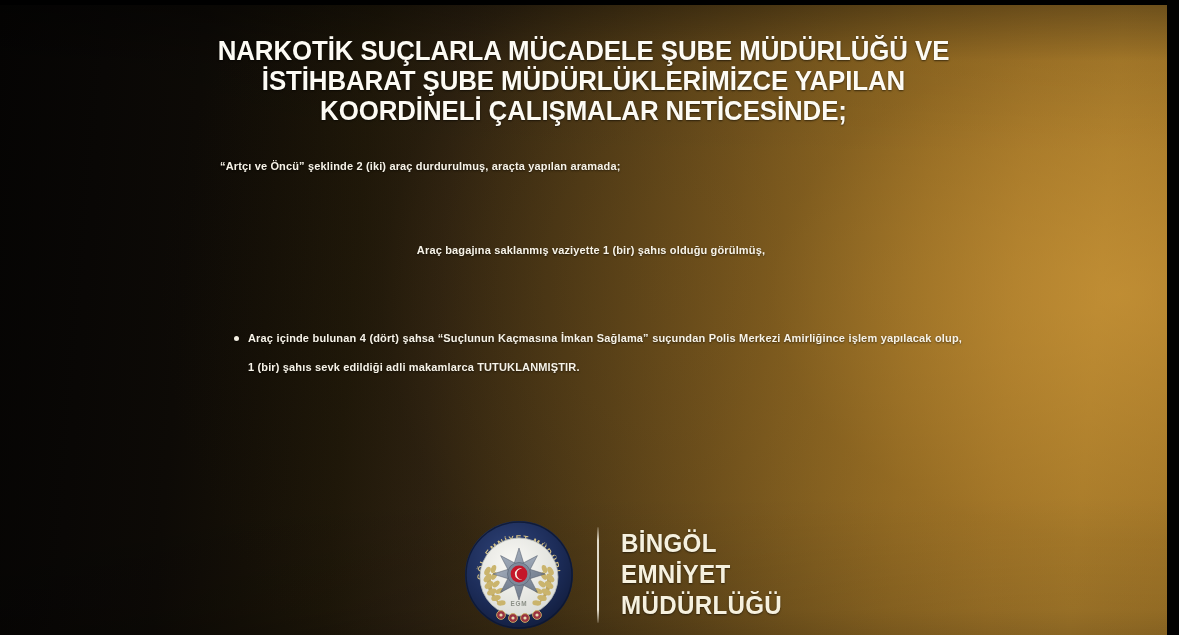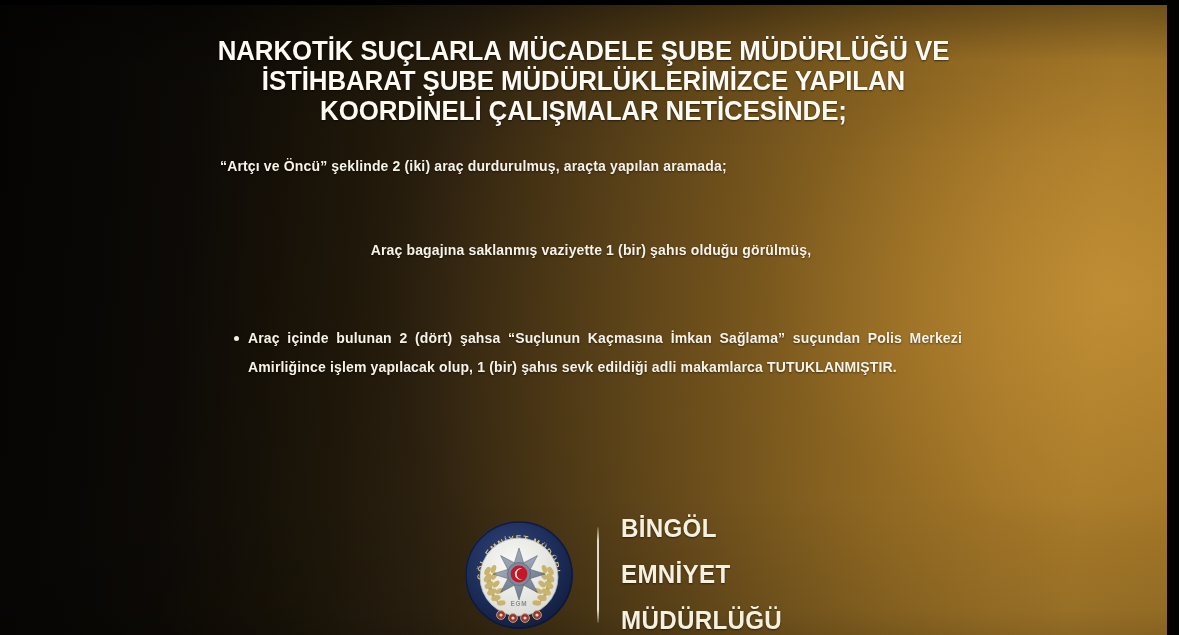--- a/index.html
+++ b/index.html
@@ -116,21 +116,21 @@
 
   
   .body-wrap {
     position: absolute;
     left: 220px; top: 152px;
     width: 742px;
   }
 
   .para {
     color: #f7f3e8;
-    font-size: 14px;
+    font-size: 11px;
     font-weight: 700;
     line-height: 28.5px;
     text-align: justify;
     text-shadow: 0 1px 2px rgba(0,0,0,0.5);
     letter-spacing: 0.15px;
   }
   .para.loose { text-align: justify; text-align-last: left; }
   .para.flush { text-align: center; }
 
   .gap-lg { height: 55px; }
@@ -179,21 +179,20 @@
       rgba(245,240,226,0.88) 14%,
       rgba(245,240,226,0.92) 86%,
       rgba(245,240,226,0.15) 100%);
     border-radius: 1px;
   }
 
   .brand-text {
     display: flex;
     flex-direction: column;
     justify-content: center;
-    gap: 15px;
   }
   .brand-line {
     color: #f6f1df;
     font-family: "Liberation Sans Narrow", "Liberation Sans", "DejaVu Sans", sans-serif;
     font-weight: 700;
     font-size: 26px;
     line-height: 31px;
     letter-spacing: 0.3px;
     transform: scaleX(0.93);
     transform-origin: left center;
@@ -225,21 +224,21 @@
 
       <p class="para flush">Araç bagajına saklanmış vaziyette 1 (bir) şahıs olduğu görülmüş,</p>
 
       <div class="gap-md"></div>
 
 
       <div class="gap-md"></div>
 
       <div class="bullet-row">
         <span class="bullet-dot"></span>
-        <p class="para loose">Araç içinde bulunan 2 (dört) şahsa “Suçlunun Kaçmasına İmkan Sağlama” suçundan Polis Merkezi Amirliğince işlem yapılacak olup, 1 (bir) şahıs sevk edildiği adli makamlarca TUTUKLANMIŞTIR.</p>
+        <p class="para loose">Araç içinde bulunan 4 (dört) şahsa “Suçlunun Kaçmasına İmkan Sağlama” suçundan Polis Merkezi Amirliğince işlem yapılacak olup, 1 (bir) şahıs sevk edildiği adli makamlarca TUTUKLANMIŞTIR.</p>
       </div>
 
     </div>
 
     <div class="footer">
 
       <div class="emblem">
         <svg viewBox="0 0 112 112" xmlns="http://www.w3.org/2000/svg">
           <defs>
             <path id="arcPath" d="M 20,58 A 36,36 0 0 1 92,58" fill="none"></path>

